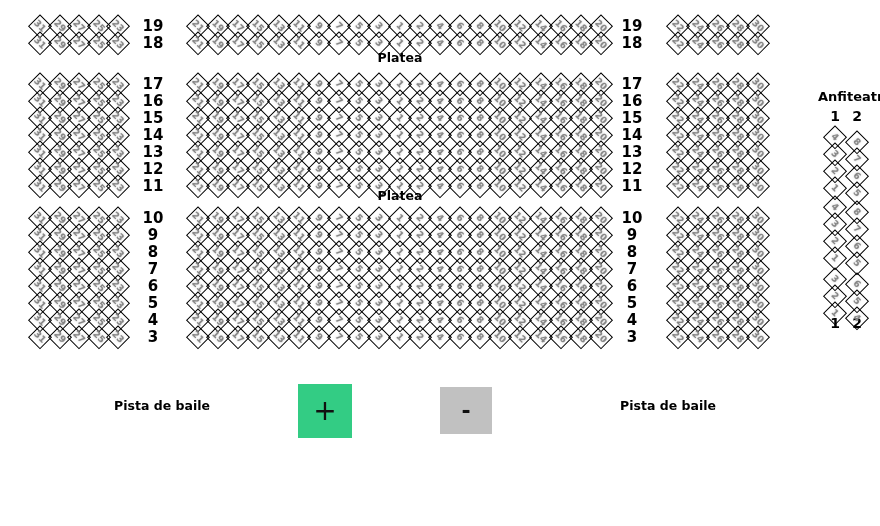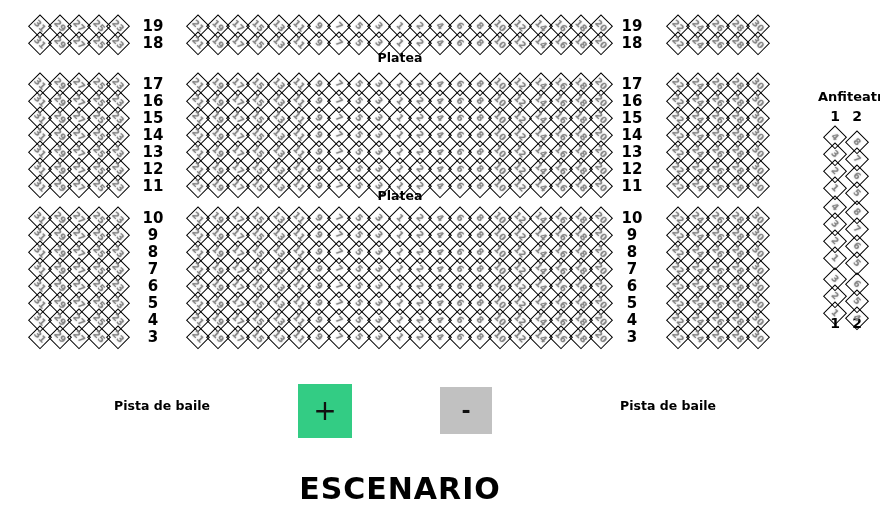--- a/index.html
+++ b/index.html
@@ -1740,14 +1740,13 @@
   <div class="lbl platea-mid">Platea</div>
 
   <div class="anf-title">Anfiteatro</div>
 
   <div class="lbl dance-left">Pista de baile</div>
   <div class="lbl dance-right">Pista de baile</div>
 
   <button id="zoom-in" class="zoom-btn" style="background: rgb(51, 204, 132);">+</button>
   <button id="zoom-out" class="zoom-btn" style="background: rgb(193, 193, 193);">-</button>
 
-  <div class="lbl stage">ESCENARIO</div>
 </div>
 
 </body></html>

